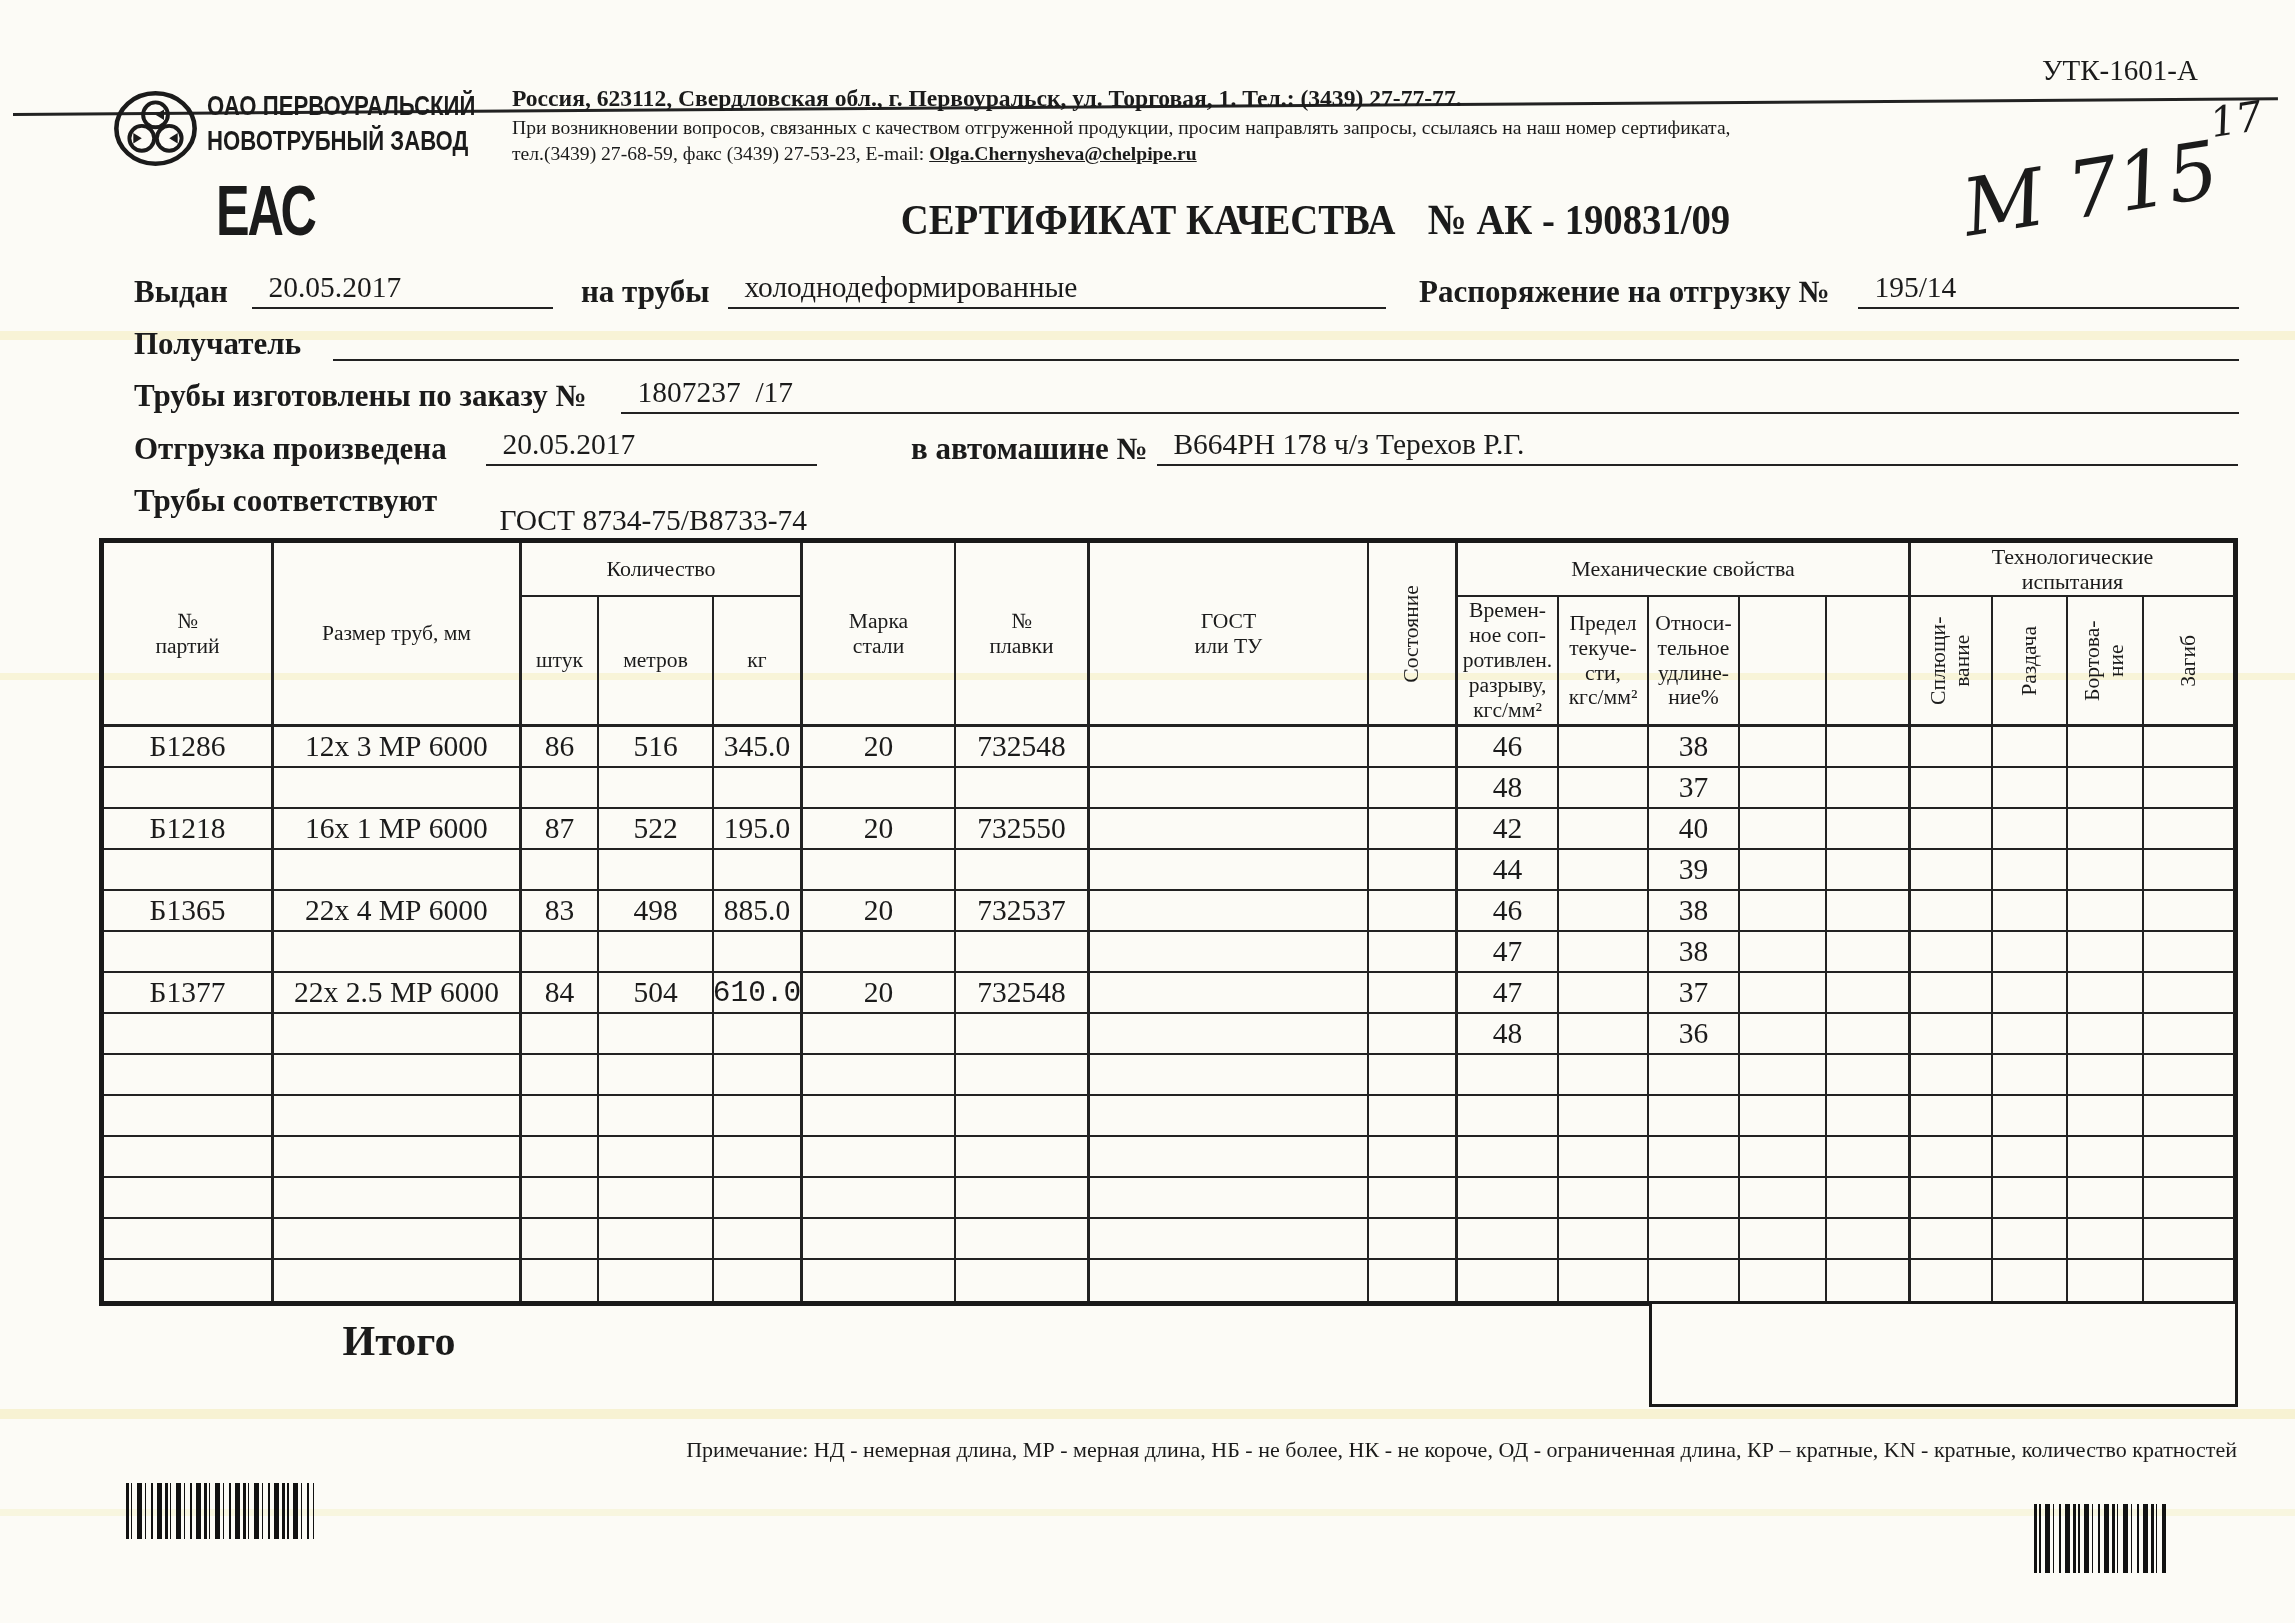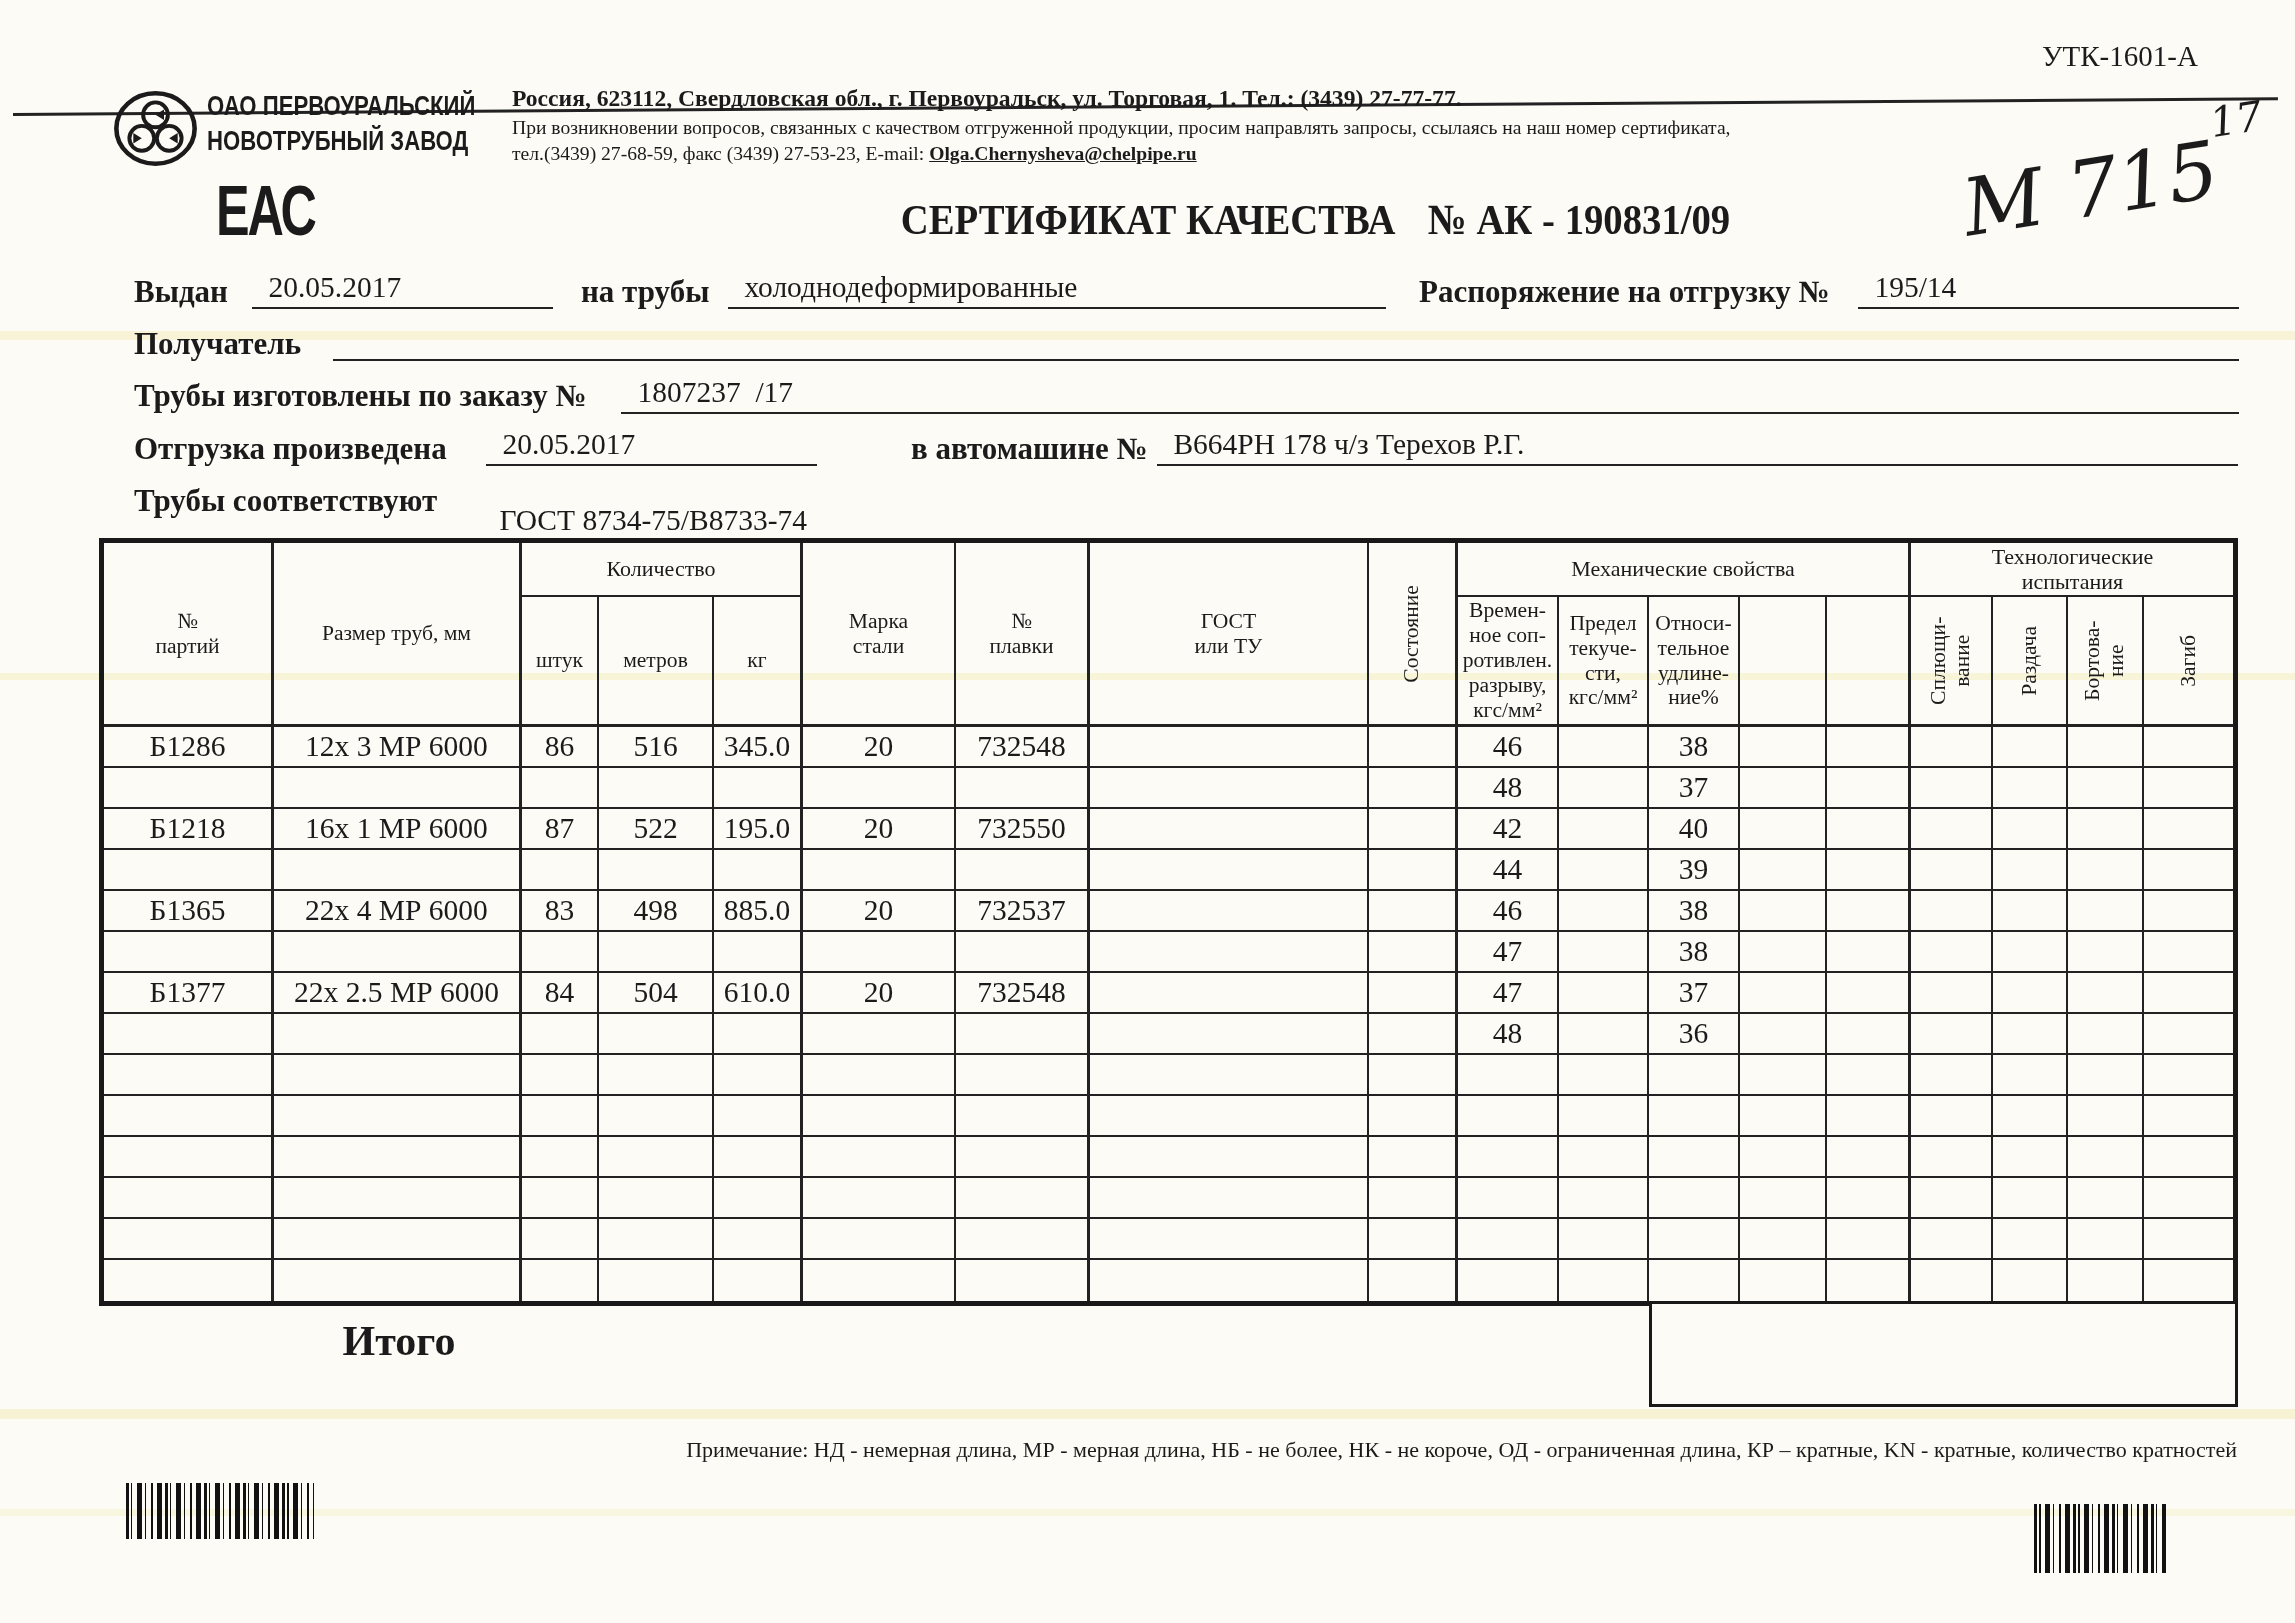--- a/index.html
+++ b/index.html
@@ -14,21 +14,21 @@
            font-weight:bold;font-size:27px;line-height:1.28;letter-spacing:0px;
            transform:scaleX(.82);transform-origin:left top;white-space:pre-line;}
   .eac{position:absolute;left:216px;top:171px;font-family:"Liberation Sans",sans-serif;
        font-weight:bold;font-size:48px;letter-spacing:-2px;transform:scaleY(1.45) scaleX(1.05);
        transform-origin:left top;}
   .addr{position:absolute;left:512px;top:85px;width:1375px;}
   .addr .l1{font-size:23.6px;font-weight:bold;}
   .addr .l2{font-size:19.6px;margin-top:5.2px;}
   .addr .l3{font-size:19.6px;margin-top:3.9px;}
   .addr .email{text-decoration:underline;font-weight:bold;}
-  .form-code{position:absolute;left:2042px;top:40px;font-size:29px;}
+  .form-code{position:absolute;left:2042px;top:54px;font-size:29px;}
   .hand{position:absolute;left:1960px;top:115px;font-size:79px;font-style:italic;
         font-family:"DejaVu Serif",serif;transform:rotate(-9deg);white-space:nowrap;}
   .hand sup{font-size:41px;vertical-align:59px;font-style:italic;}
   
   .title{position:absolute;left:805px;top:195px;width:1021px;display:flex;gap:36px;
          justify-content:center;align-items:baseline;font-weight:bold;font-size:43px;
          transform:scaleX(.9);transform-origin:center top;white-space:nowrap;}
   
   .lbl{position:absolute;font-weight:bold;font-size:31px;white-space:nowrap;}
   .val{position:absolute;font-size:29.5px;border-bottom:2.6px solid #222;white-space:pre;
@@ -275,21 +275,21 @@
       <div class="cell body" style="grid-area: 8 / 13 / 9 / 14;"></div>
       <div class="cell body thick" style="grid-area: 8 / 14 / 9 / 15;"></div>
       <div class="cell body" style="grid-area: 8 / 15 / 9 / 16;"></div>
       <div class="cell body" style="grid-area: 8 / 16 / 9 / 17;"></div>
       <div class="cell body" style="grid-area: 8 / 17 / 9 / 18;"></div>
       <div class="cell body norb" style="grid-area: 8 / 18 / 9 / 19;"></div>
       <div class="cell body thick" style="grid-area: 9 / 1 / 10 / 2;">Б1377</div>
       <div class="cell body thick" style="grid-area: 9 / 2 / 10 / 3;">22х 2.5 МР 6000</div>
       <div class="cell body" style="grid-area: 9 / 3 / 10 / 4;">84</div>
       <div class="cell body" style="grid-area: 9 / 4 / 10 / 5;">504</div>
-      <div class="cell body thick" style="grid-area: 9 / 5 / 10 / 6;">610.0</div>
+      <div class="cell body thick" style="grid-area: 9 / 5 / 10 / 6; font-family: Liberation Mono, monospace;">610.0</div>
       <div class="cell body" style="grid-area: 9 / 6 / 10 / 7;">20</div>
       <div class="cell body thick" style="grid-area: 9 / 7 / 10 / 8;">732548</div>
       <div class="cell body" style="grid-area: 9 / 8 / 10 / 9;"></div>
       <div class="cell body thick" style="grid-area: 9 / 9 / 10 / 10;"></div>
       <div class="cell body" style="grid-area: 9 / 10 / 10 / 11;">47</div>
       <div class="cell body" style="grid-area: 9 / 11 / 10 / 12;"></div>
       <div class="cell body" style="grid-area: 9 / 12 / 10 / 13;">37</div>
       <div class="cell body" style="grid-area: 9 / 13 / 10 / 14;"></div>
       <div class="cell body thick" style="grid-area: 9 / 14 / 10 / 15;"></div>
       <div class="cell body" style="grid-area: 9 / 15 / 10 / 16;"></div>

